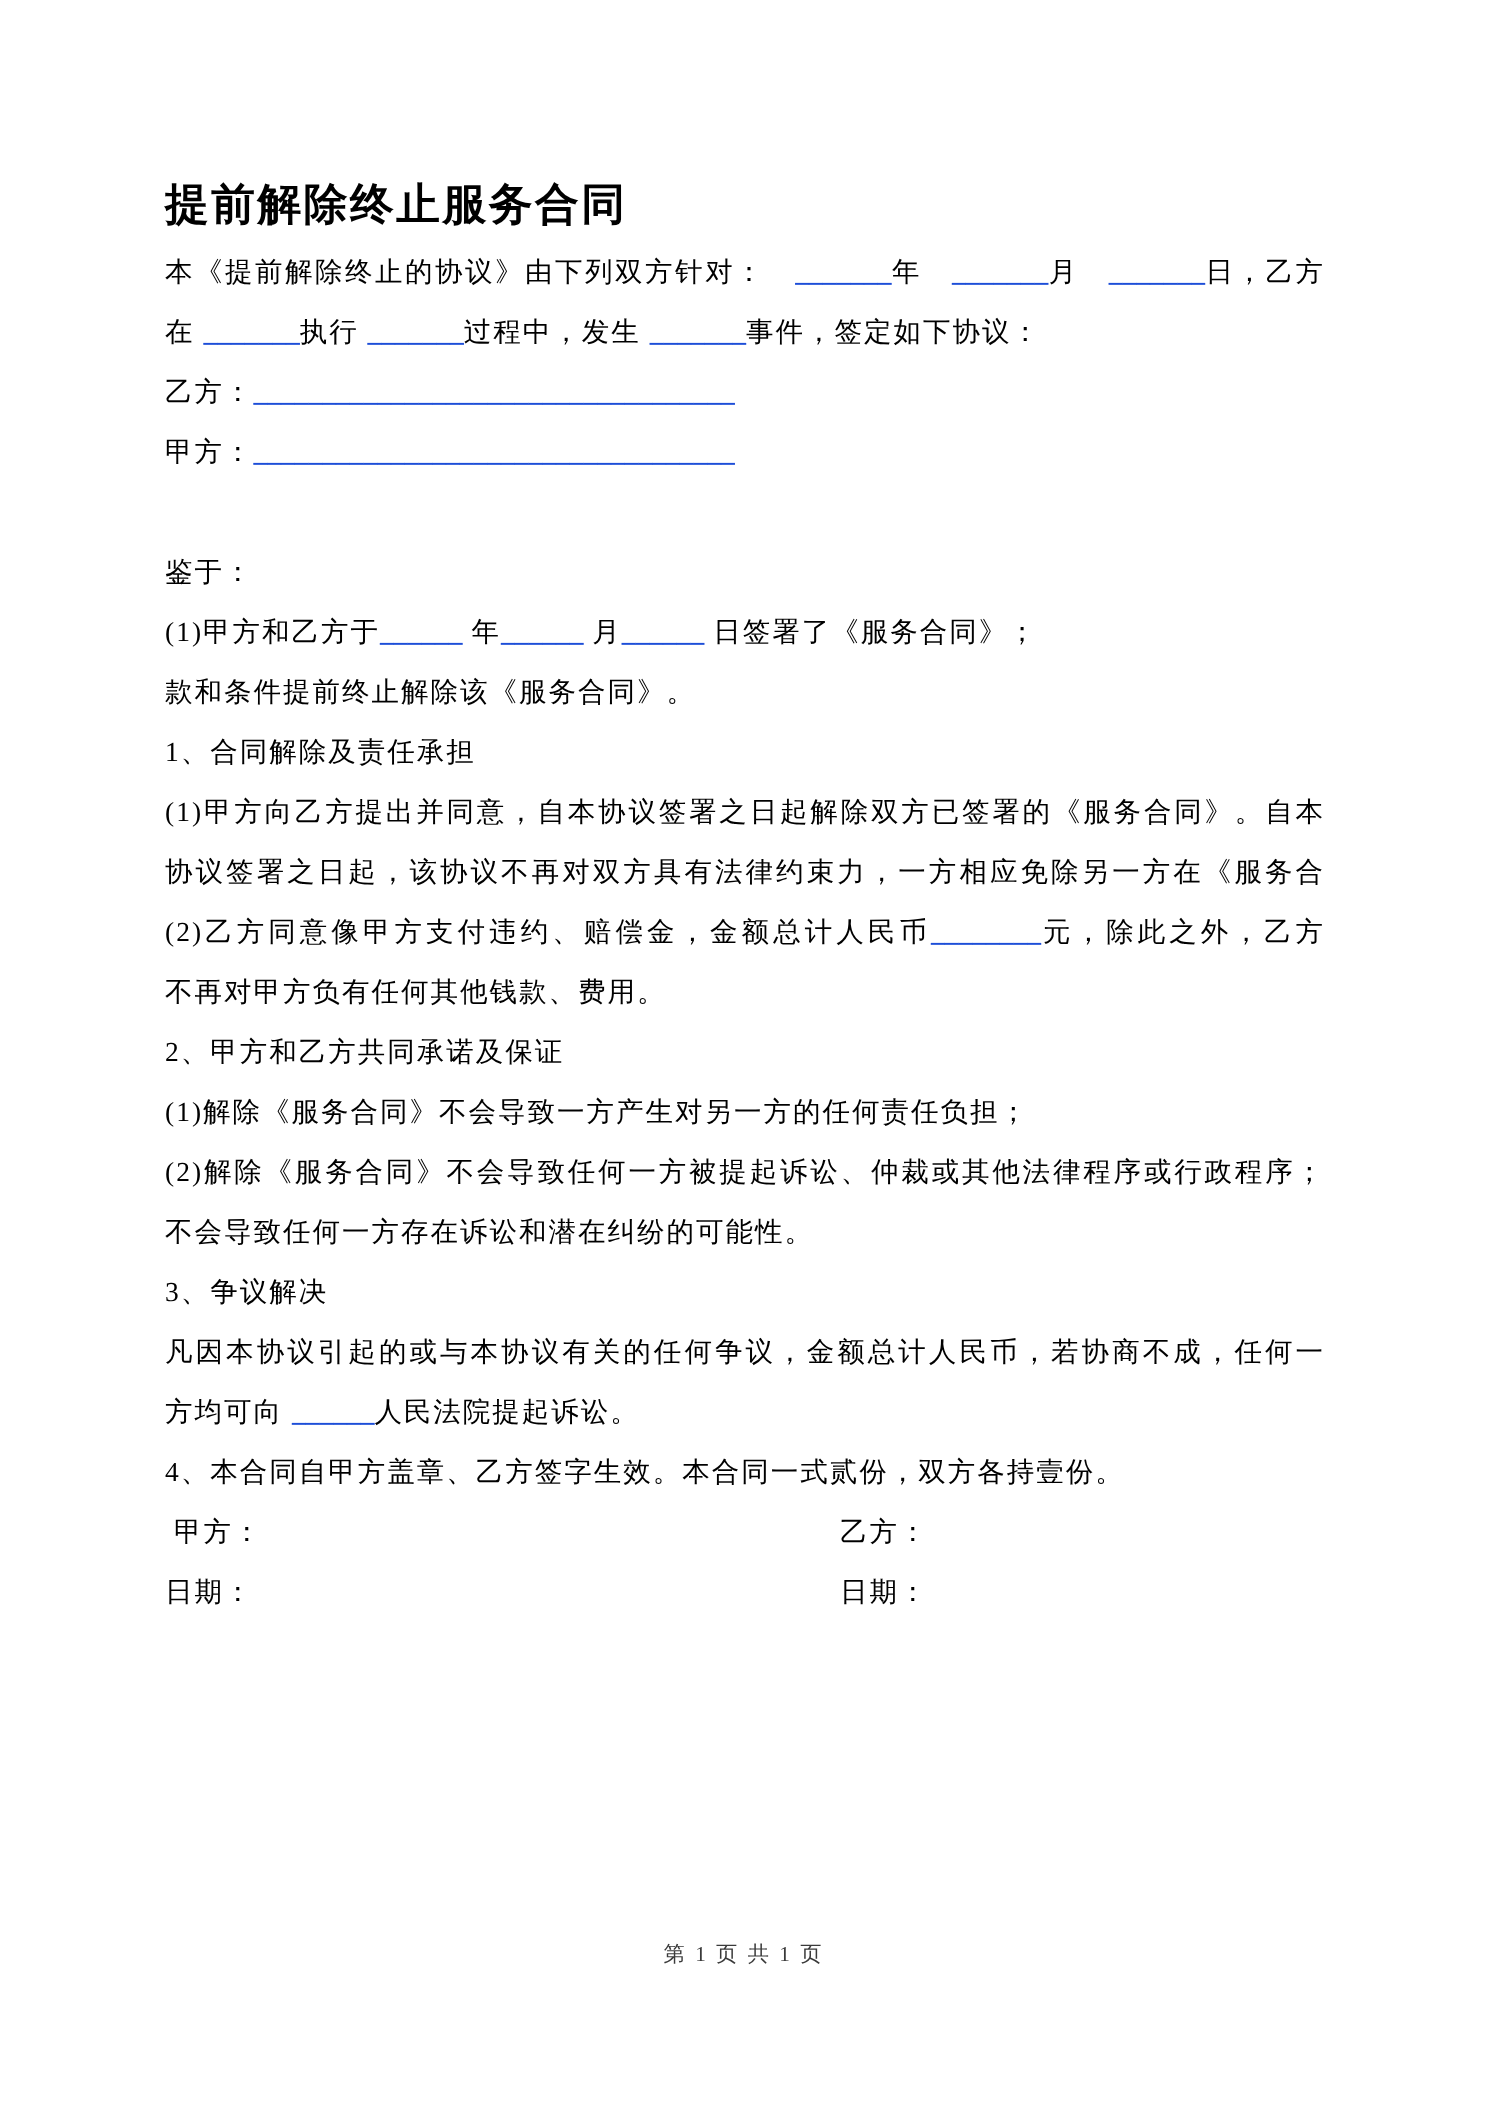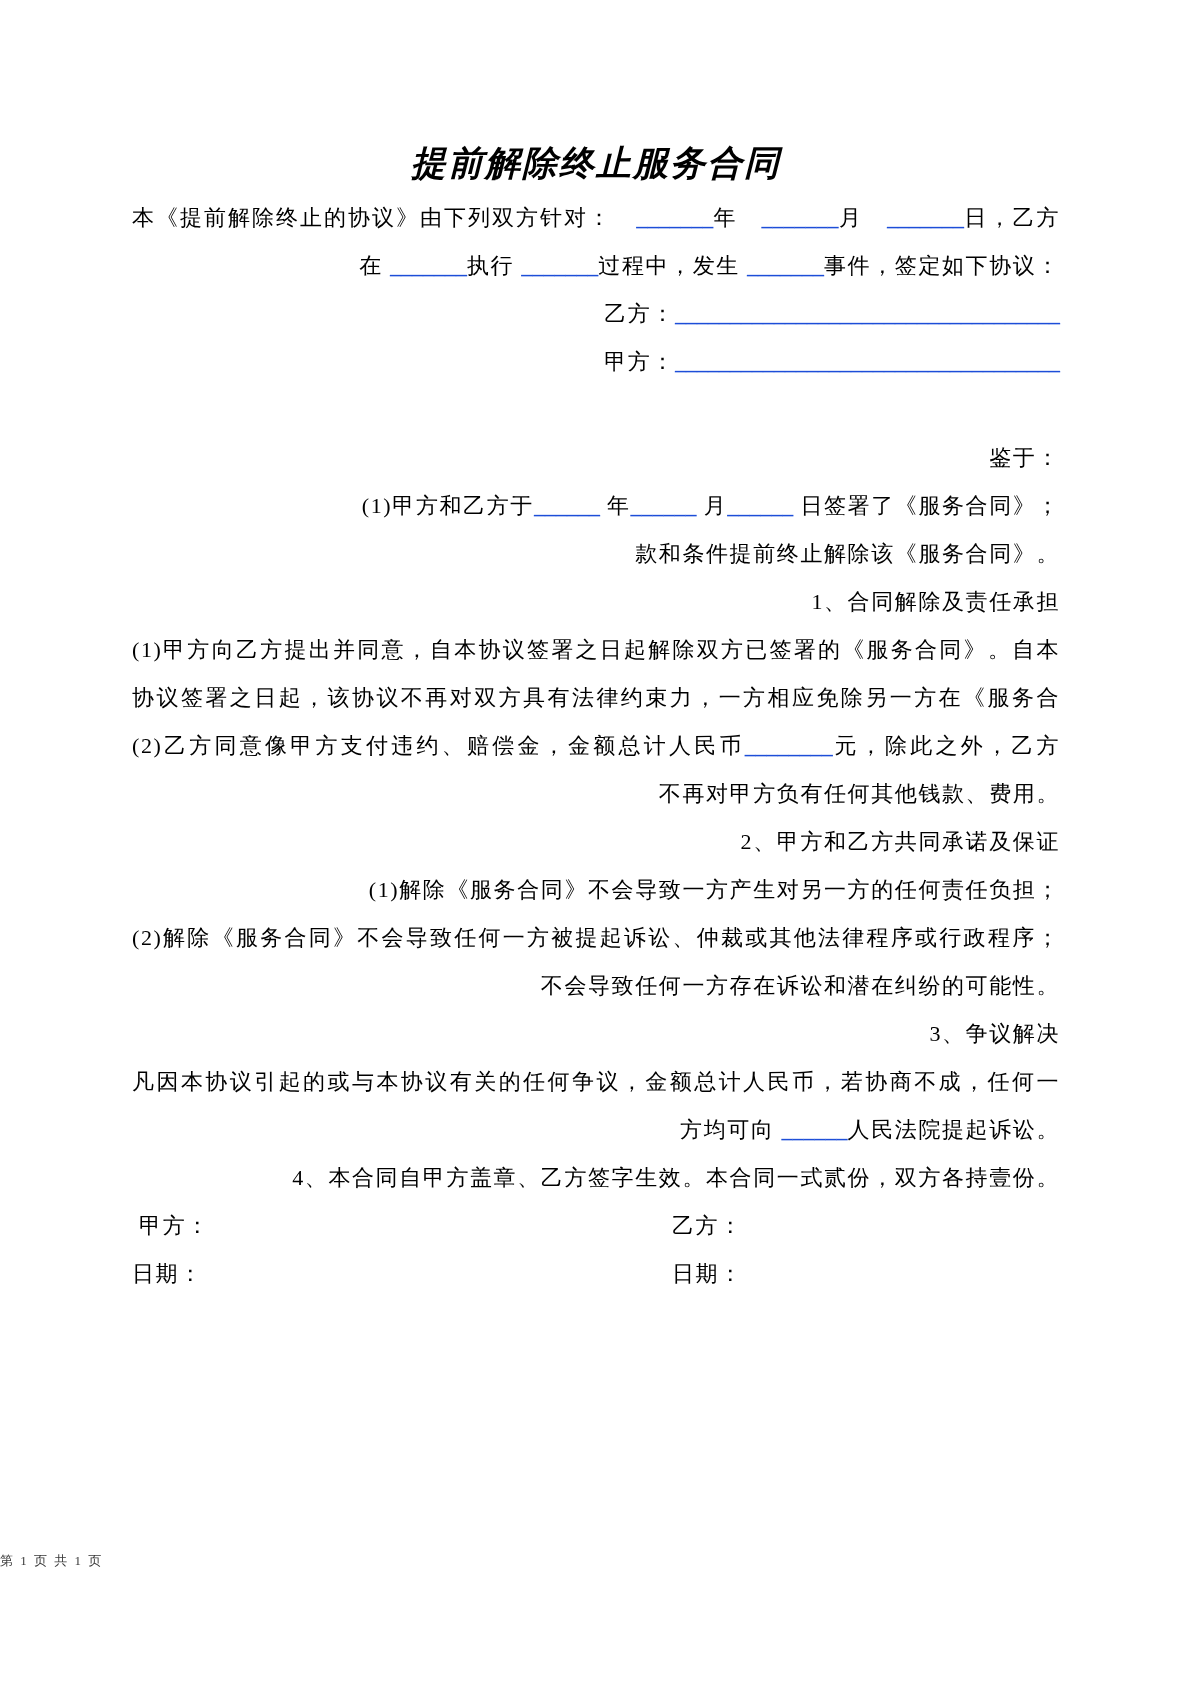--- a/index.html
+++ b/index.html
@@ -19,37 +19,34 @@
   .content {
     position: absolute;
     left: 132px;
     top: 134px;
     width: 928px;
   }
   .title {
     margin: 0;
     height: 60px;
     line-height: 60px;
-    text-align: center;
     font-size: 35px;
     font-weight: 700;
     letter-spacing: 2px;
-    font-style: italic;
   }
   .doc-body {
     margin-top: 0;
   }
   .line {
     height: 48px;
     line-height: 48px;
     font-size: 22px;
     letter-spacing: 1.6px;
     white-space: pre-wrap;
     overflow: visible;
-    text-align: right;
   }
   .line.justify {
     text-align: justify;
     text-align-last: justify;
   }
   .blank {
     color: #1d4ed8;
     letter-spacing: 0;
     font-weight: bold;
   }
@@ -62,21 +59,22 @@
     line-height: 48px;
     font-size: 22px;
     letter-spacing: 1.6px;
     white-space: pre-wrap;
   }
   .footer {
     position: absolute;
     top: 1552px;
     left: 0;
     width: 100%;
-    font-size: 13px;
+    text-align: center;
+    font-size: 17px;
     letter-spacing: 2px;
     color: #3a3a3a;
   }
 </style>
 </head>
 <body>
 
 <div class="page">
   <div class="content">
     <h1 class="title">提前解除终止服务合同</h1>

